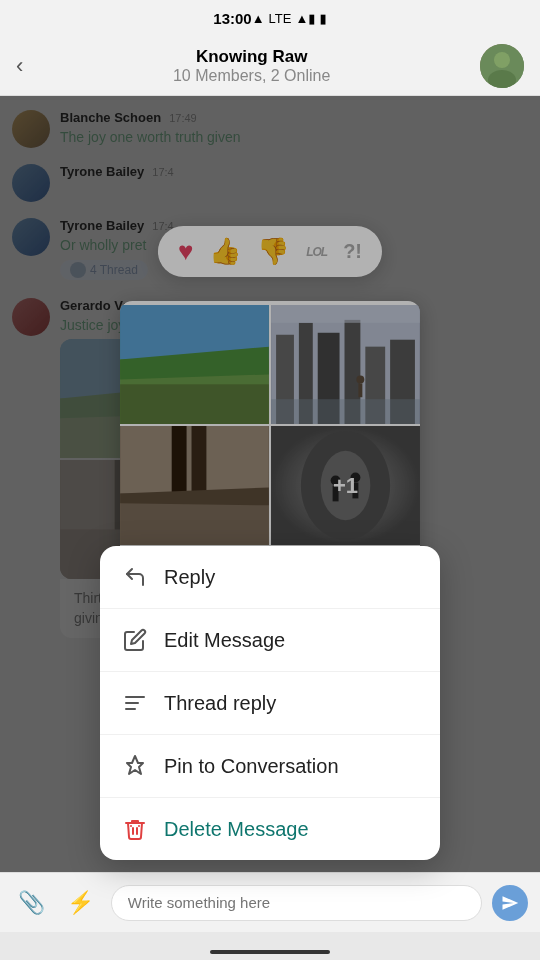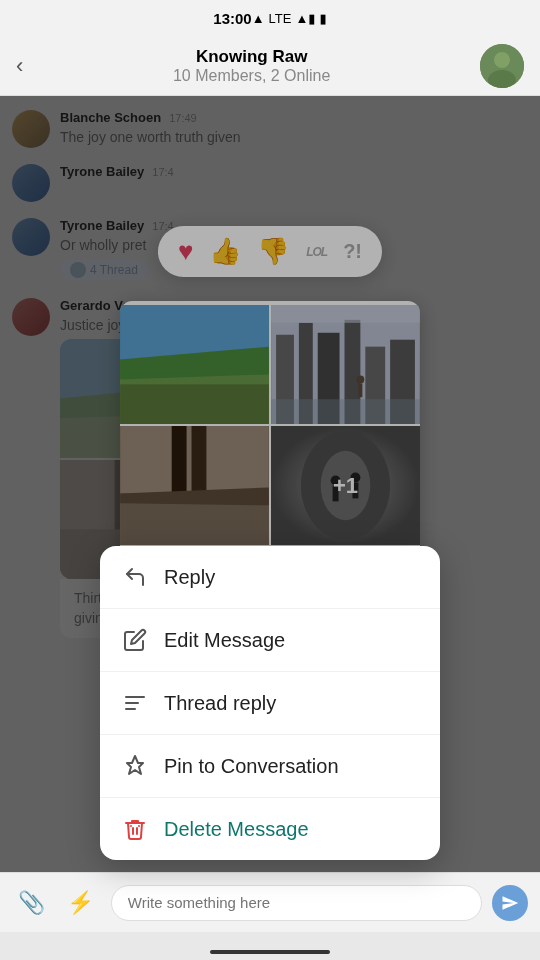--- a/index.html
+++ b/index.html
@@ -111,21 +111,21 @@
       font-size: 13px;
       font-weight: 600;
       color: #333;
     }
     .msg-time {
       font-size: 11px;
       color: #999;
     }
     .message-text {
       font-size: 14px;
-      color: #000000;
+      color: #15803d;
       line-height: 1.4;
     }
     .thread-badge {
       display: inline-flex;
       align-items: center;
       gap: 4px;
       margin-top: 4px;
       background: #e0eaff;
       border-radius: 12px;
       padding: 2px 10px;

